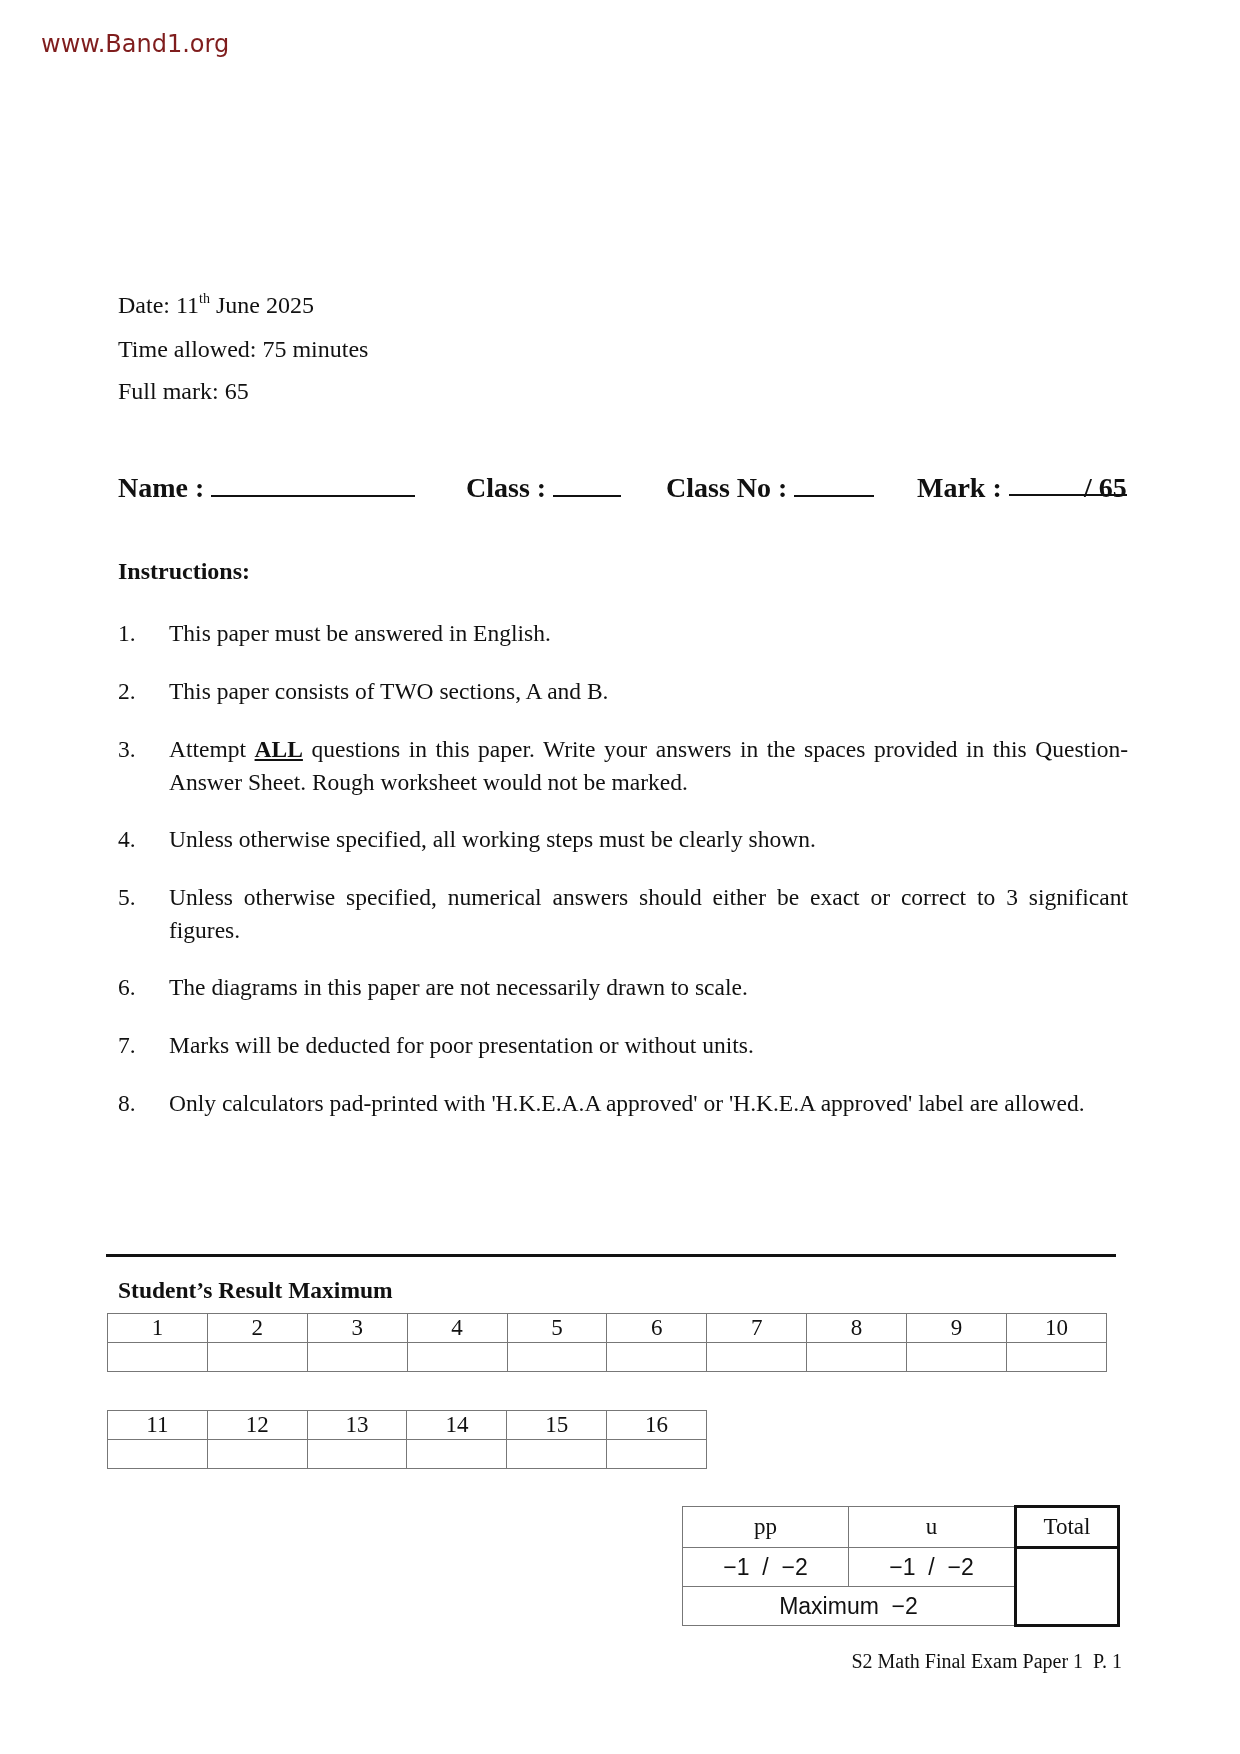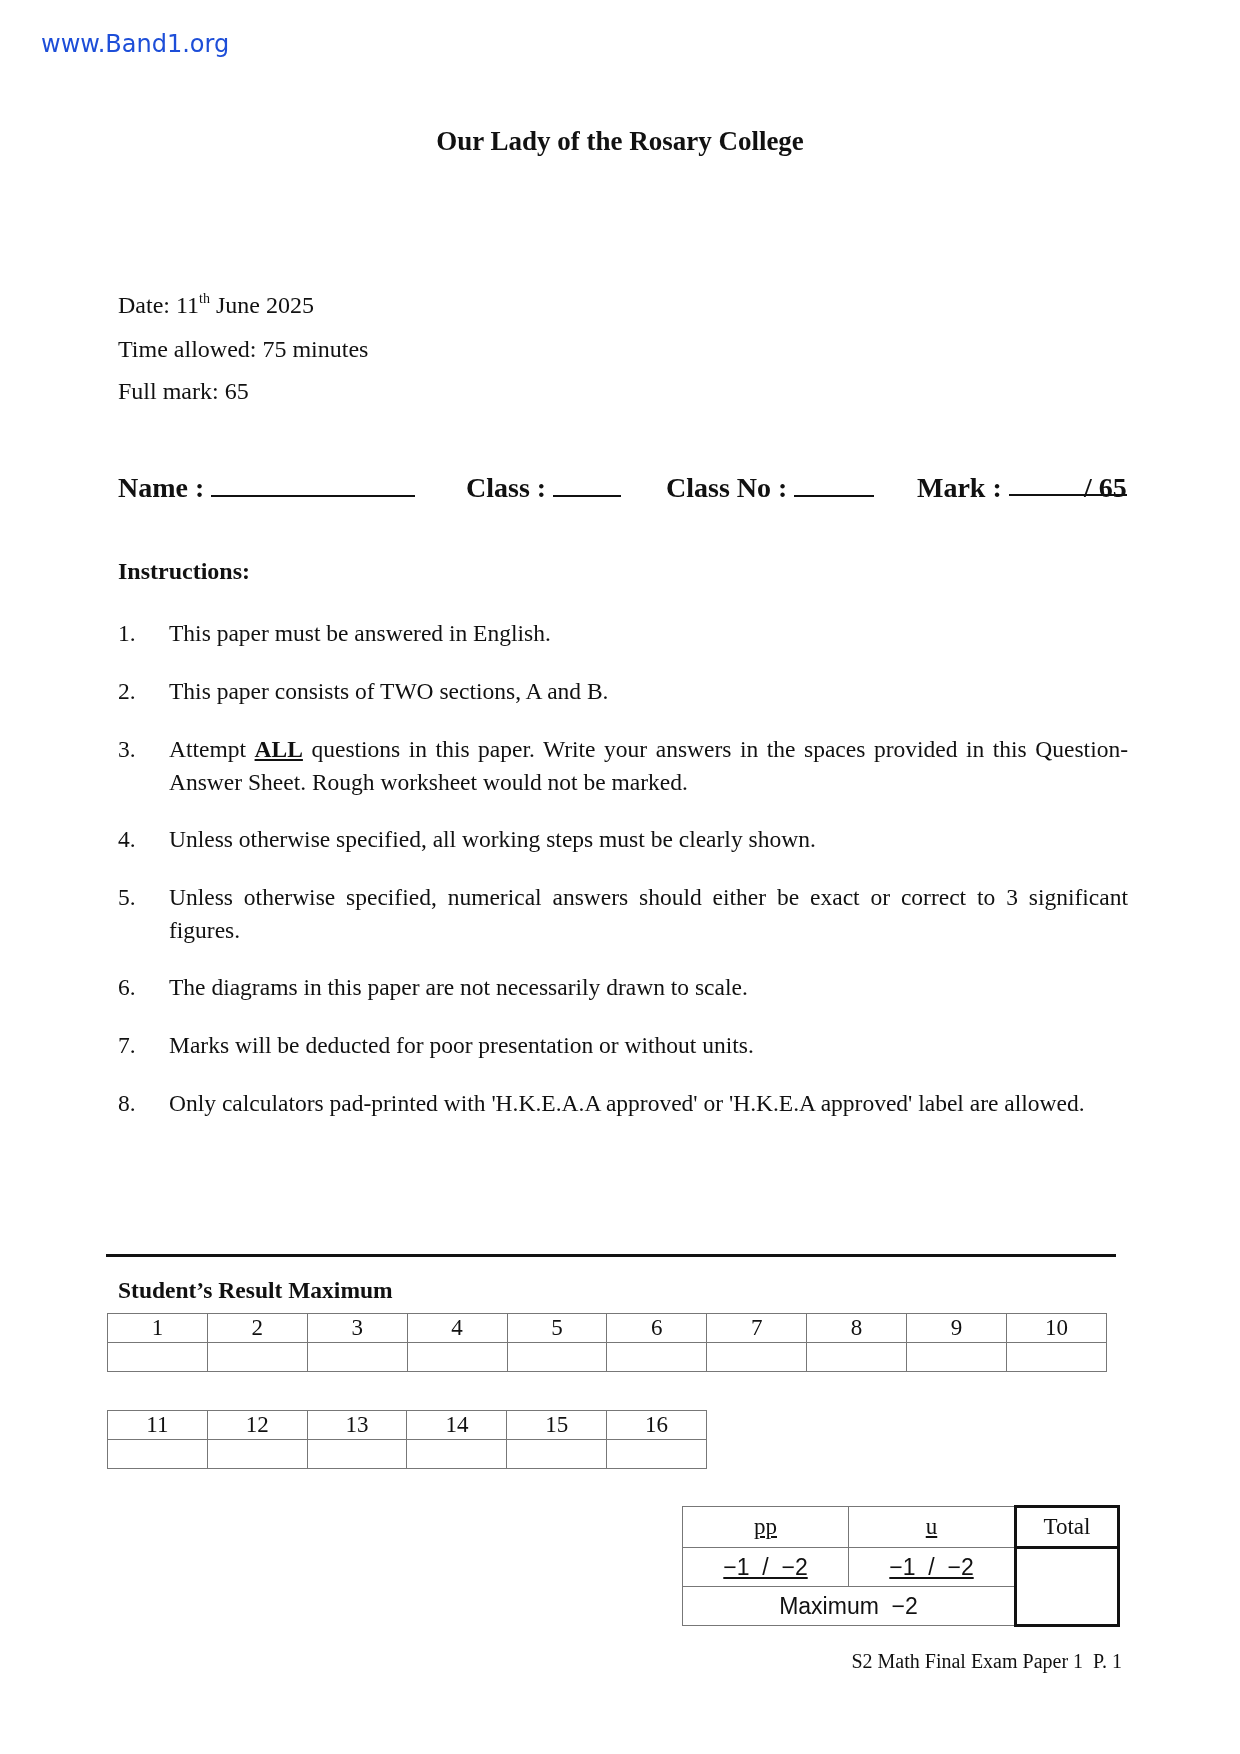--- a/index.html
+++ b/index.html
@@ -1,49 +1,48 @@
 <!DOCTYPE html>
 <html><head>
 <meta charset="utf-8">
 <style>
   html, body { margin: 0; padding: 0; background: #ffffff; }
   body { width: 1240px; height: 1754px; position: relative; overflow: hidden; color: #111; font-family: "Liberation Serif", serif; }
   .abs { position: absolute; }
-  .watermark { left: 41px; top: 30px; font-family: "DejaVu Sans", sans-serif; font-size: 24px; color: #1d4ed8; }
+  .watermark { left: 41px; top: 30px; font-family: "DejaVu Sans", sans-serif; font-size: 24px; color: #7f1d1d; }
   .title-block { left: 0; width: 1240px; top: 120px; text-align: center; font-weight: bold; font-size: 27px; line-height: 43px; }
   .meta { left: 118px; font-size: 24px; }
   .meta sup { font-size: 14px; vertical-align: 10px; line-height: 0; }
   .field-row { top: 472px; font-weight: bold; font-size: 28px; }
   .blank { display: inline-block; border-bottom: 2px solid #111; height: 22px; vertical-align: baseline; }
   .instr-head { left: 118px; top: 558px; font-weight: bold; font-size: 24px; }
   .instr { left: 118px; width: 1010px; font-size: 23.5px; line-height: 33px; }
   .instr .num { position: absolute; left: 0; top: 0; }
   .instr .txt { margin-left: 51px; text-align: justify; text-align-last: left; }
   .instr u { font-weight: bold; }
   .hr { left: 106px; top: 1254px; width: 1010px; height: 3px; background: #111; }
   .sra-title { left: 118px; top: 1277px; font-weight: bold; font-size: 23.5px; }
   table.grid { position: absolute; border-collapse: collapse; font-size: 23px; }
   table.grid td { border: 1.5px solid #777; text-align: center; padding: 0; }
   table.g1 { left: 107px; top: 1313px; width: 1000px; }
   table.g2 { left: 107px; top: 1410px; width: 600px; }
   table.g1 td, table.g2 td { height: 28px; width: 100px; }
   table.pen { position: absolute; left: 682px; top: 1505px; border-collapse: collapse; font-size: 23px; }
   table.pen td { border: 1.5px solid #777; text-align: center; height: 38px; padding: 0; font-family: "Liberation Sans", sans-serif; }
-  table.pen td.w { width: 165px; text-decoration: underline; }
+  table.pen td.w { width: 165px; }
   table.pen td.total-h { width: 100px; border: 3px solid #111; font-family: "Liberation Serif", serif; }
   table.pen td.total-v { border: 3px solid #111; }
   .footer { right: 118px; top: 1650px; font-size: 20px; margin-left: 17px; }
 </style>
 </head>
 <body>
 
 <div class="abs watermark">www.Band1.org</div>
 
 <div class="abs title-block">
-  <div>Our Lady of the Rosary College</div>
 </div>
 
 <div class="abs meta" style="top:292px;"><span>Date: </span><span>11</span><sup>th</sup><span> June 2025</span></div>
 <div class="abs meta" style="top:336px;">Time allowed: 75 minutes</div>
 <div class="abs meta" style="top:378px;">Full mark: 65</div>
 
 <div class="abs field-row" style="left:118px;">
   <span>Name :</span>
   <span class="blank" style="width:204px;"></span>
 </div>

